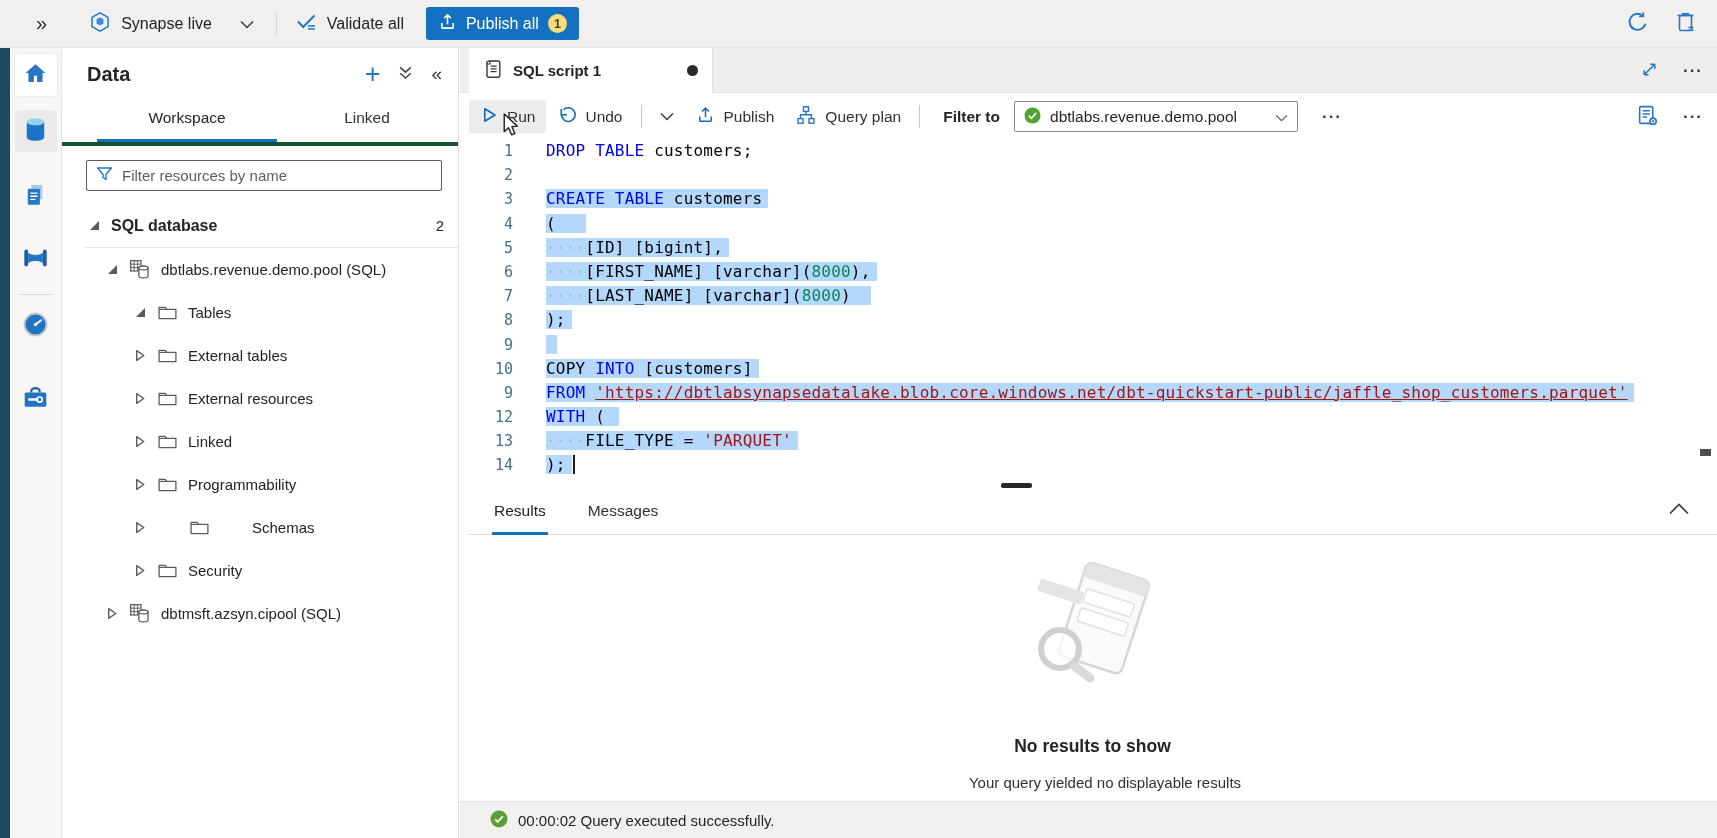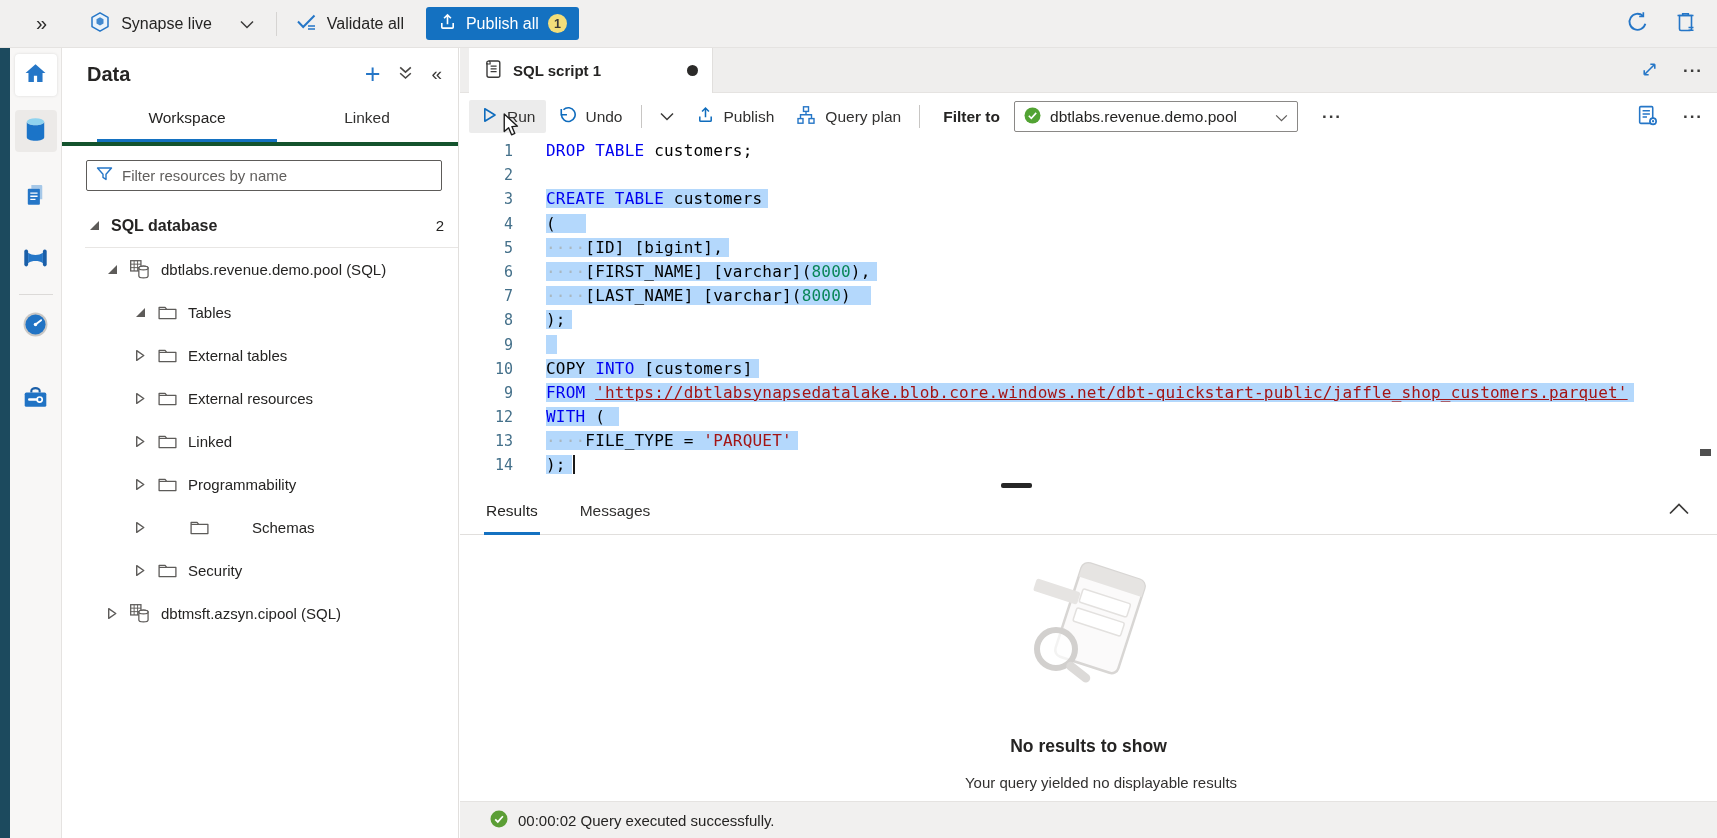--- a/index.html
+++ b/index.html
@@ -79,21 +79,21 @@
   .tk-k { color:#0000f0; }
   .tk-s { color:#a31515; }
   .tk-sl { color:#a31515; text-decoration:underline; }
   .tk-n { color:#098658; }
   .tk-w { color:#a9b7c0; }
   .caret { display:inline-block; width:2px; height:19px; background:#1a1a1a; vertical-align:-4px; margin-left:1px; }
   .ov-mark { position:absolute; right:6px; top:401px; width:11px; height:7px; background:#4f4f4f; }
   .splitter-handle { position:absolute; left:541px; top:435px; width:31px; height:5px; background:#262626; border-radius:2px; cursor:row-resize; }
 
   
-  .results { position:absolute; left:0; right:0; top:442px; bottom:37px; background:#fff; }
+  .results { position:absolute; left:0; right:0; top:442px; bottom:37px; background:#fff;padding-left:8px; }
   .res-tabs { height:45px; display:flex; align-items:flex-end; border-bottom:1px solid #e1dfdd; position:relative; }
   .res-tab { margin-left:24px; padding:0 2px 12px; font-size:15.5px; color:#323130; border-bottom:3px solid transparent; margin-bottom:-1px; cursor:pointer; }
   .res-tab + .res-tab { margin-left:38px; }
   .res-tab.active { border-bottom-color:#1471c1; color:#252423; font-weight:400; }
   .res-collapse { position:absolute; right:26px; top:12px; cursor:pointer; }
   .res-empty { text-align:center; }
   .res-empty svg { margin-top:26px; }
   .res-title { font-size:17.5px; font-weight:600; color:#252423; margin-top:22px; }
   .res-sub { font-size:15px; color:#323130; margin-top:17px;margin-left:25px; }
 

